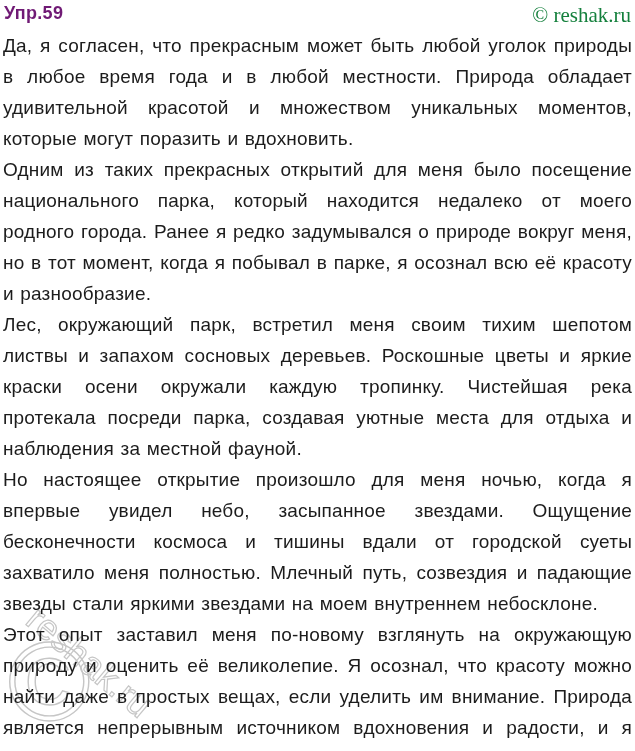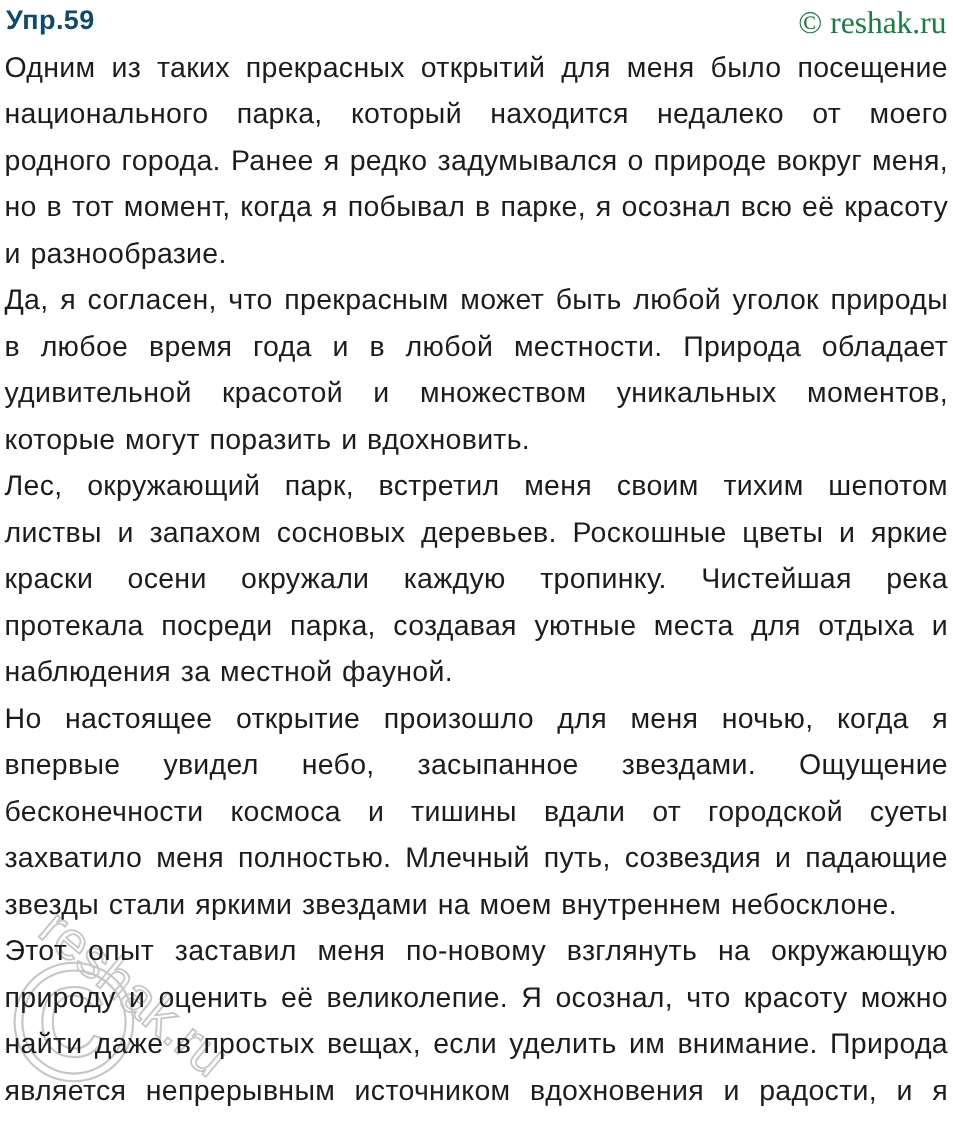--- a/index.html
+++ b/index.html
@@ -23,21 +23,21 @@
     justify-content: space-between;
     align-items: flex-start;
     padding: 3px 4px 0 4px;
     height: 28px;
   }
   .exercise-title {
     font-family: "Liberation Sans", sans-serif;
     font-weight: 700;
     font-size: 18px;
     letter-spacing: 0.3px;
-    color: #0c4a6e;
+    color: #701a75;
   }
   .copyright-label {
     font-family: "Liberation Serif", serif;
     font-size: 21px;
     color: #15803d;
   }
   .essay {
     position: relative;
     z-index: 1;
     padding: 2px 3px 0 3px;
@@ -74,20 +74,20 @@
       <text transform="translate(24 48) rotate(40)" font-size="36" fill="none" stroke="#c6c6c6" stroke-width="1.2">reshak.ru</text>
     </svg>
   </div>
 
   <header class="page-header">
     <span class="exercise-title">Упр.59</span>
     <span class="copyright-label">© reshak.ru</span>
   </header>
 
   <main class="essay">
+    <p>Да, я согласен, что прекрасным может быть любой уголок природы в любое время года и в любой местности. Природа обладает удивительной красотой и множеством уникальных моментов, которые могут поразить и вдохновить.</p>
     <p>Одним из таких прекрасных открытий для меня было посещение национального парка, который находится недалеко от моего родного города. Ранее я редко задумывался о природе вокруг меня, но в тот момент, когда я побывал в парке, я осознал всю её красоту и разнообразие.</p>
-    <p>Да, я согласен, что прекрасным может быть любой уголок природы в любое время года и в любой местности. Природа обладает удивительной красотой и множеством уникальных моментов, которые могут поразить и вдохновить.</p>
     <p>Лес, окружающий парк, встретил меня своим тихим шепотом листвы и запахом сосновых деревьев. Роскошные цветы и яркие краски осени окружали каждую тропинку. Чистейшая река протекала посреди парка, создавая уютные места для отдыха и наблюдения за местной фауной.</p>
     <p>Но настоящее открытие произошло для меня ночью, когда я впервые увидел небо, засыпанное звездами. Ощущение бесконечности космоса и тишины вдали от городской суеты захватило меня полностью. Млечный путь, созвездия и падающие звезды стали яркими звездами на моем внутреннем небосклоне.</p>
     <p>Этот опыт заставил меня по-новому взглянуть на окружающую природу и оценить её великолепие. Я осознал, что красоту можно найти даже в простых вещах, если уделить им внимание. Природа является непрерывным источником вдохновения и радости, и я готов наслаждаться этим красивым миром вокруг нас.</p>
   </main>
 
 </div>
 
 </body></html>

